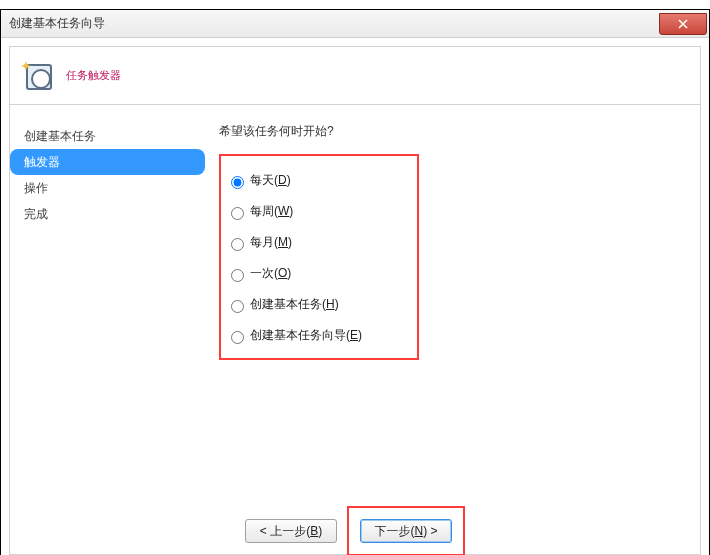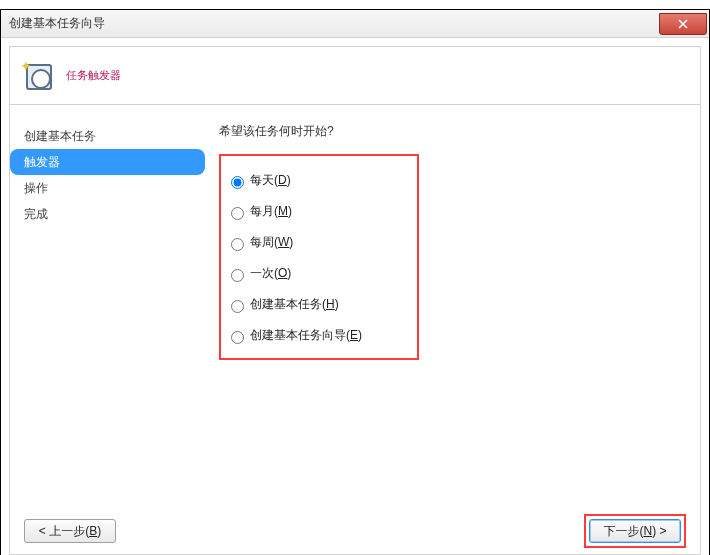--- a/index.html
+++ b/index.html
@@ -159,21 +159,21 @@
     }
     .radio-label .key {
       text-decoration: underline;
     }
     
     .footer {
       height: 46px;
       border-top: 0;
       display: flex;
       align-items: center;
-      justify-content: space-between;
+      justify-content: center;
       padding: 0 14px;
       gap: 10px;
     }
     .btn {
       min-width: 92px;
       height: 24px;
       background: linear-gradient(#fdfdfd, #e8e8e8);
       border: 1px solid #a0a0a0;
       border-radius: 3px;
       font-size: 12px;
@@ -181,21 +181,21 @@
       cursor: pointer;
       font-family: inherit;
       display: inline-flex;
       align-items: center;
       justify-content: center;
       padding: 0 10px;
     }
     .btn .key { text-decoration: underline; }
     .btn-next-wrap {
       border: 2px solid #ff3b3b;
-      padding: 3px;
+      padding: 11px;
       display: inline-flex;
     }
     .btn-next {
       border: 1px solid #3a8de0;
       box-shadow: inset 0 0 0 1px #9ecaed;
     }
   </style>
 </head>
 <body>
 
@@ -234,26 +234,26 @@
 
         <div class="radio-group-wrap">
 
           <label class="radio-row">
             <input type="radio" name="trigger" checked="" style="">
             <span class="radio-label"><span>每天</span>(<span class="key">D</span>)</span>
           </label>
 
           <label class="radio-row">
             <input type="radio" name="trigger" style="">
+            <span class="radio-label"><span>每周</span>(<span class="key">W</span>)</span>
+          </label>
+
+          <label class="radio-row">
+            <input type="radio" name="trigger" style="">
             <span class="radio-label"><span>每月</span>(<span class="key">M</span>)</span>
-          </label>
-
-          <label class="radio-row">
-            <input type="radio" name="trigger" style="">
-            <span class="radio-label"><span>每周</span>(<span class="key">W</span>)</span>
           </label>
 
           <label class="radio-row">
             <input type="radio" name="trigger" style="">
             <span class="radio-label"><span>一次</span>(<span class="key">O</span>)</span>
           </label>
 
           <label class="radio-row">
             <input type="radio" name="trigger" style="">
             <span class="radio-label"><span>创建基本任务</span>(<span class="key">H</span>)</span>

